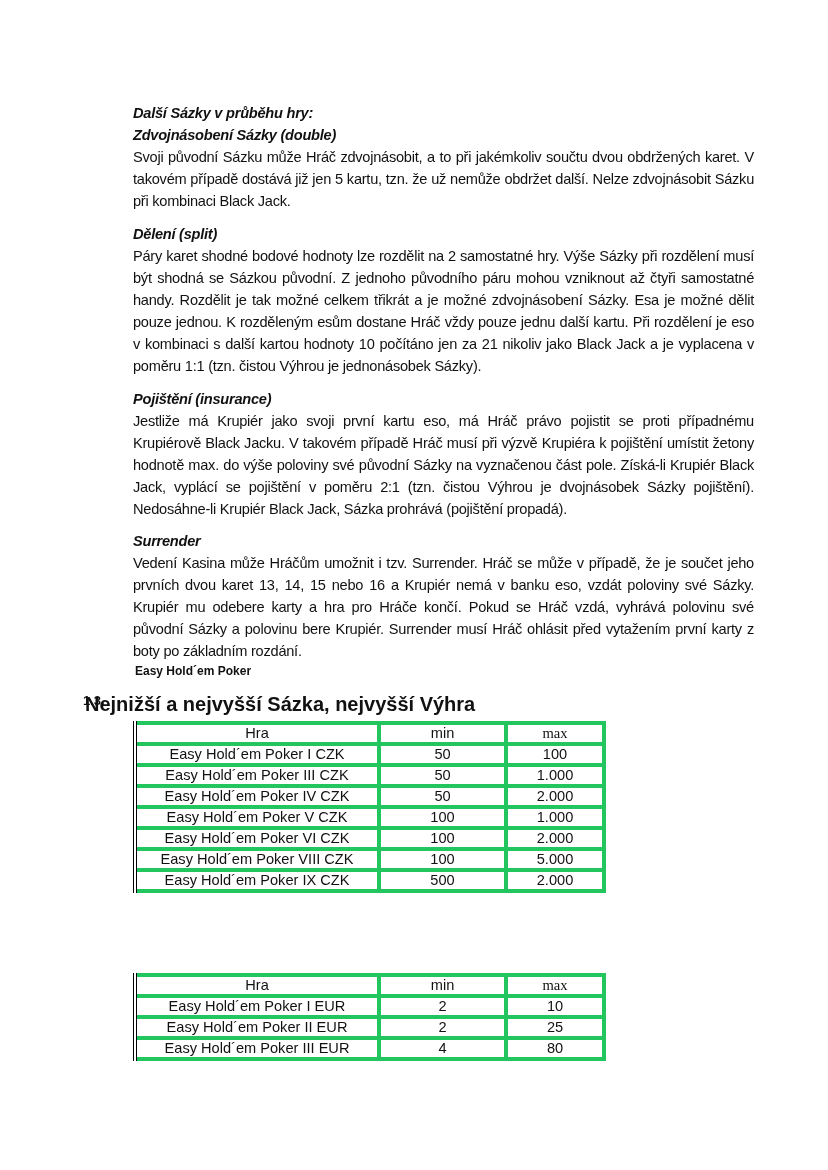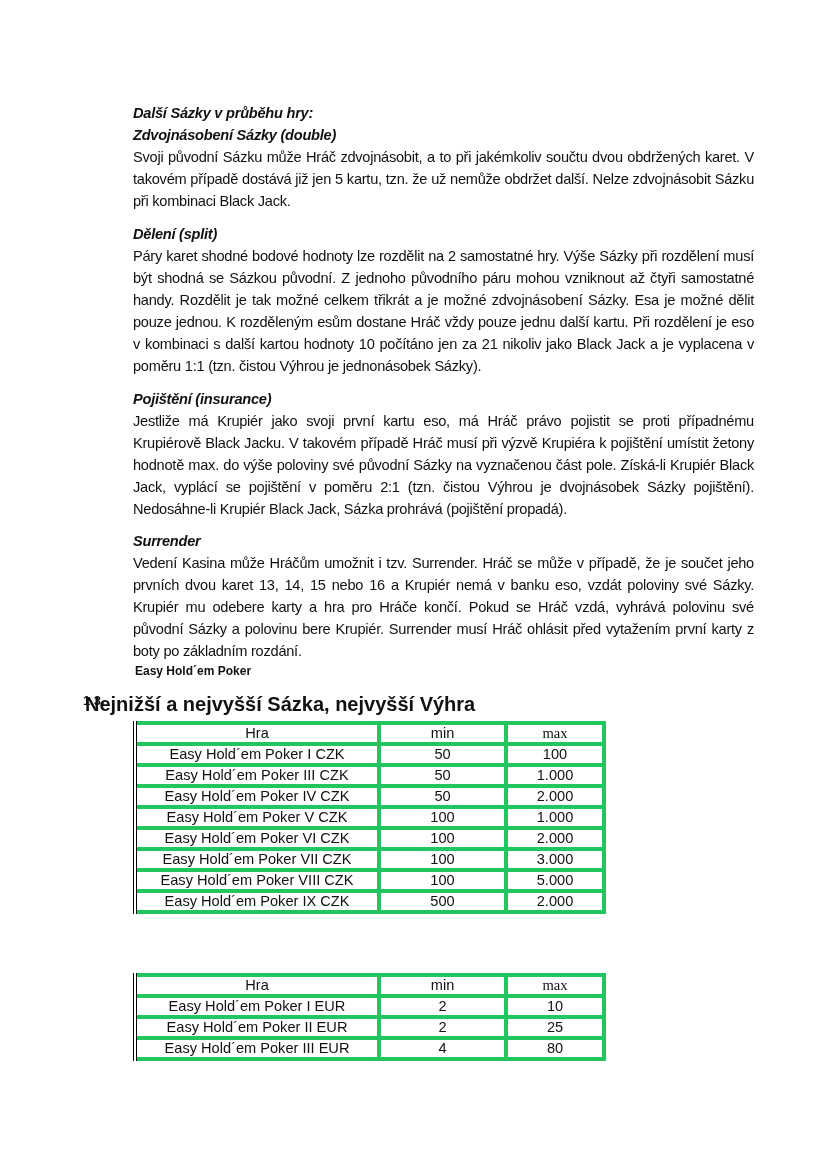--- a/index.html
+++ b/index.html
@@ -82,25 +82,20 @@
           <td>Easy Hold´em Poker V CZK</td>
           <td>100</td>
           <td>1.000</td>
         </tr>
     <tr>
           <td>Easy Hold´em Poker VI CZK</td>
           <td>100</td>
           <td>2.000</td>
         </tr>
     <tr>
-          <td>Easy Hold´em Poker VII CZK</td>
-          <td>100</td>
-          <td>3.000</td>
-        </tr>
-    <tr>
           <td>Easy Hold´em Poker VIII CZK</td>
           <td>100</td>
           <td>5.000</td>
         </tr>
     <tr>
           <td>Easy Hold´em Poker IX CZK</td>
           <td>500</td>
           <td>2.000</td>
         </tr>
   </tbody>

